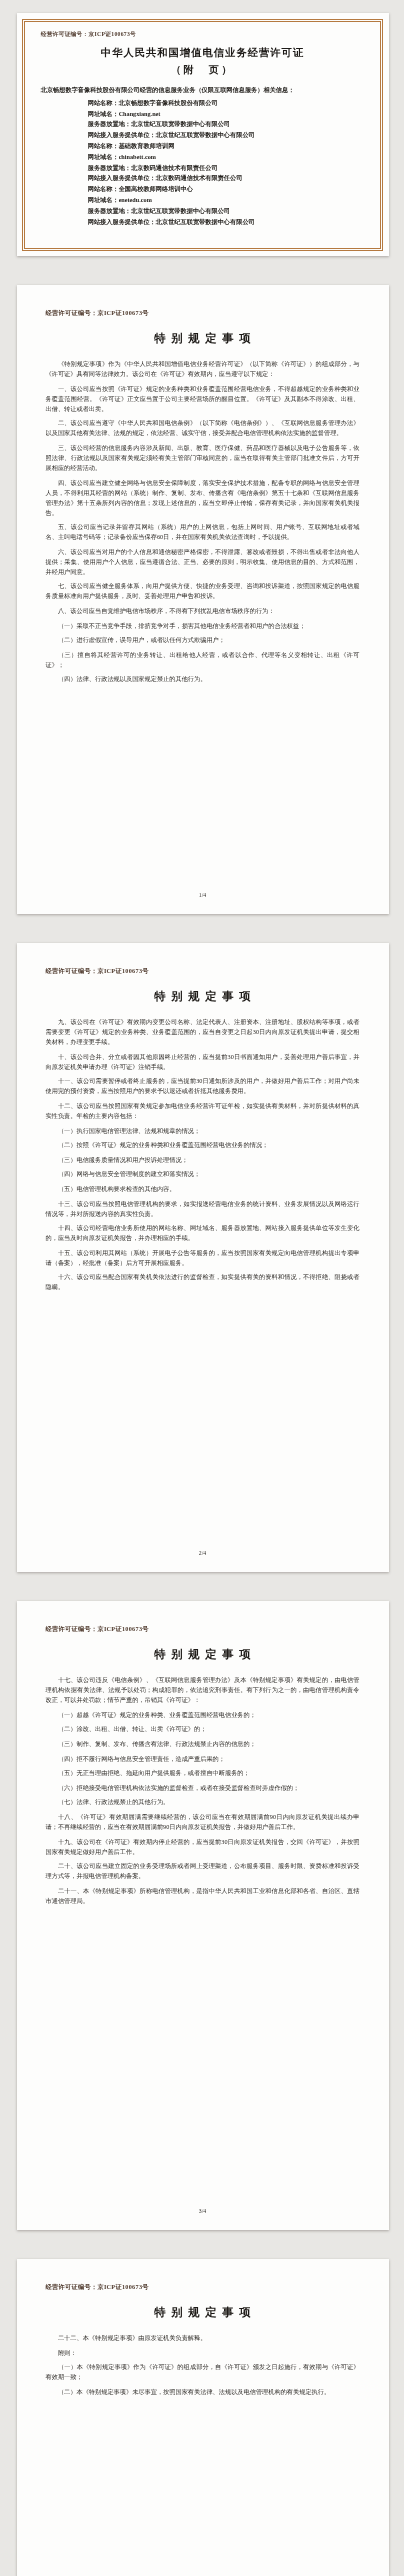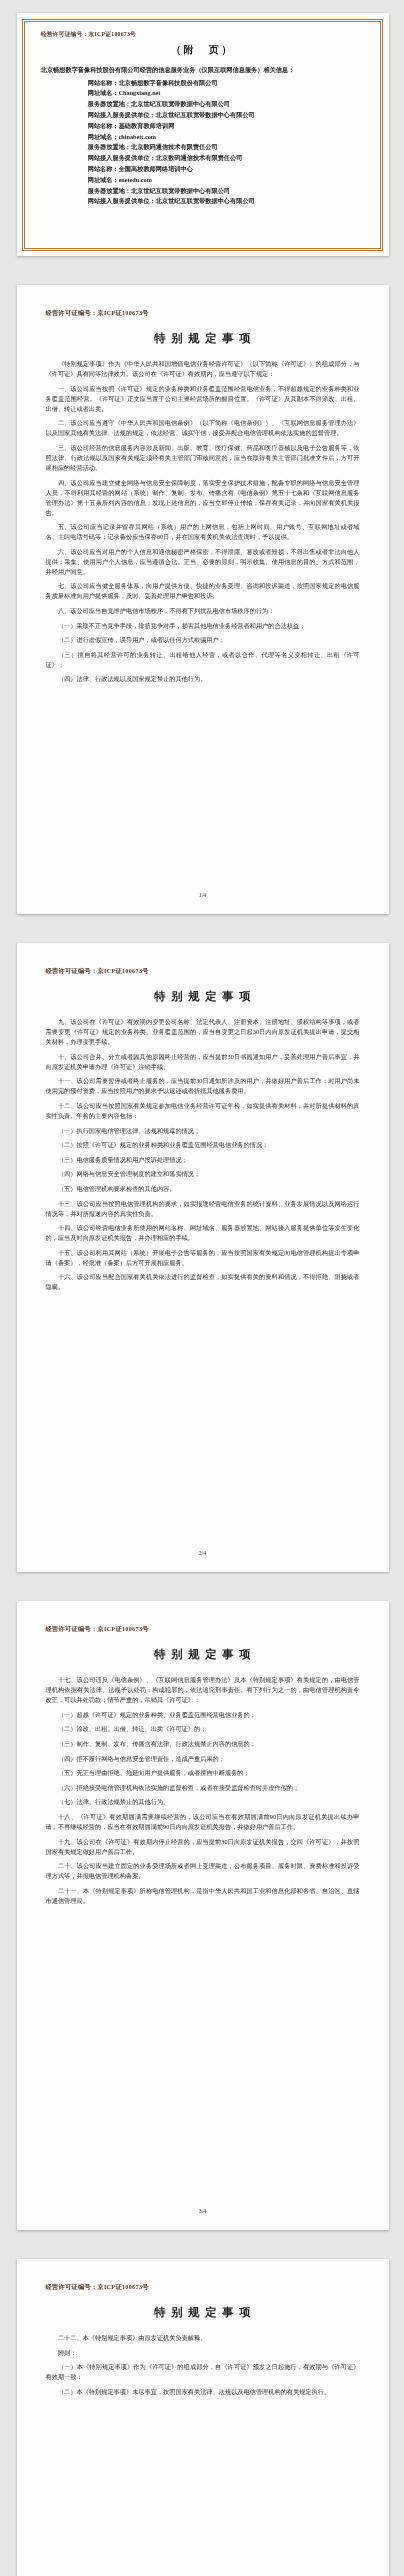--- a/index.html
+++ b/index.html
@@ -52,20 +52,21 @@
 </style>
 </head>
 <body>
 
 <div class="stack">
 
   <div class="page cert">
     <div class="cert-frame">
       <div class="cert-inner">
         <div class="cert-no">经营许可证编号：京ICP证100673号</div>
+        <div class="cert-title">中华人民共和国增值电信业务经营许可证</div>
         <div class="cert-sub">（附　页）</div>
         <div class="cert-intro">北京畅想数字音像科技股份有限公司经营的信息服务业务（仅限互联网信息服务）相关信息：</div>
         <div class="cert-entries">
 
         <p>网站名称：北京畅想数字音像科技股份有限公司</p>
             <p>网址域名：Changxiang.net</p>
             <p>服务器放置地：北京世纪互联宽带数据中心有限公司</p>
             <p>网站接入服务提供单位：北京世纪互联宽带数据中心有限公司</p>
             <p>网站名称：基础教育教师培训网</p>
             <p>网址域名：chinabett.com</p>

